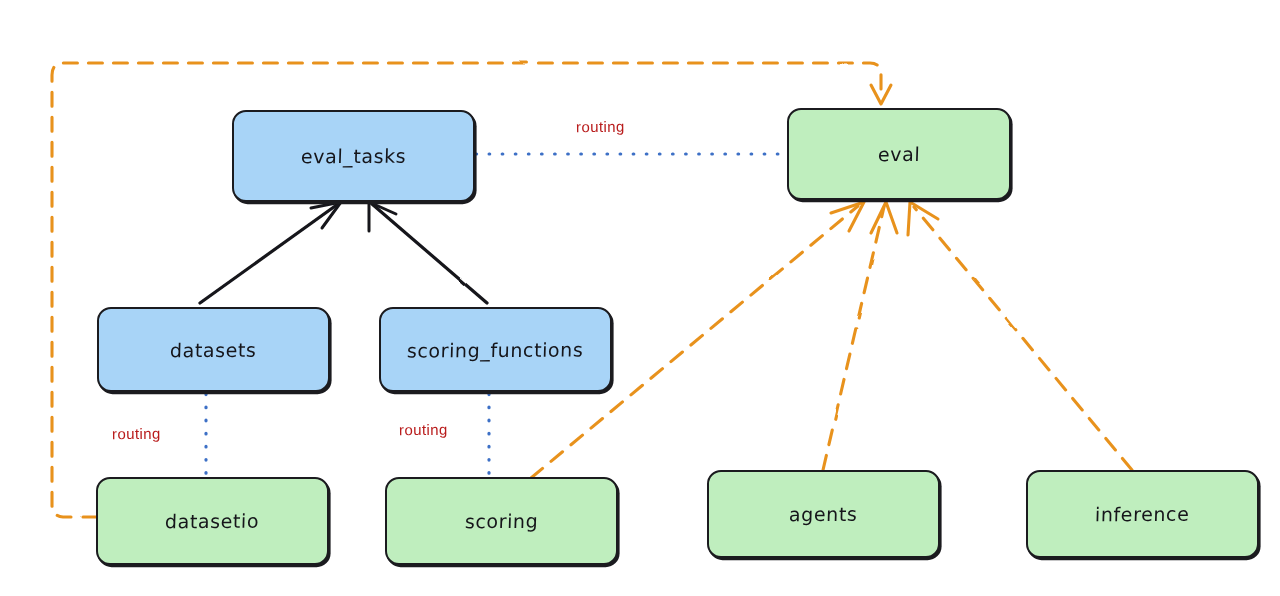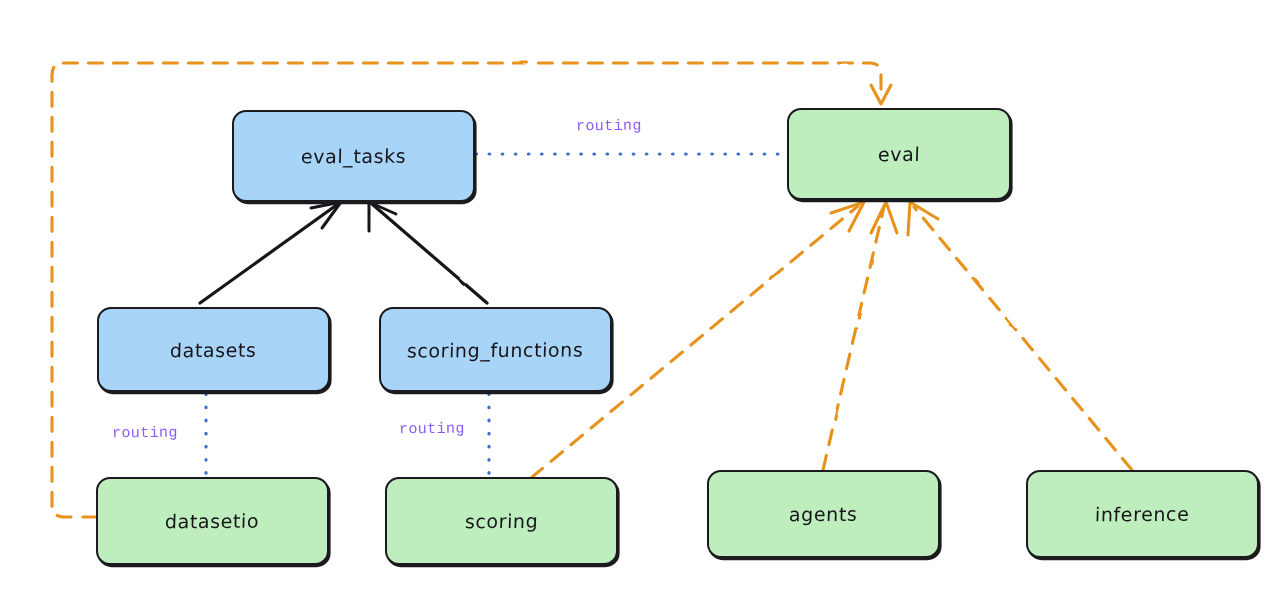--- a/index.html
+++ b/index.html
@@ -40,23 +40,23 @@
     color: #15151a;
     letter-spacing: 0.6px;
     white-space: nowrap;
     transform: skewX(-2deg) rotate(-0.35deg);
   }
   .node.blue  { background: #a8d4f7; }
   .node.green { background: #bfeebe; }
 
   .edge-label {
     position: absolute;
-    font-family: Liberation Mono, monospace;
+    font-family: Liberation Sans, sans-serif;
     font-size: 15px;
-    color: #8b5cf6;
+    color: #b91c1c;
     letter-spacing: 0.4px;
     white-space: nowrap;
     transform: rotate(-0.6deg);
   }
 </style>
 </head>
 <body>
 
 <div id="canvas">
 

